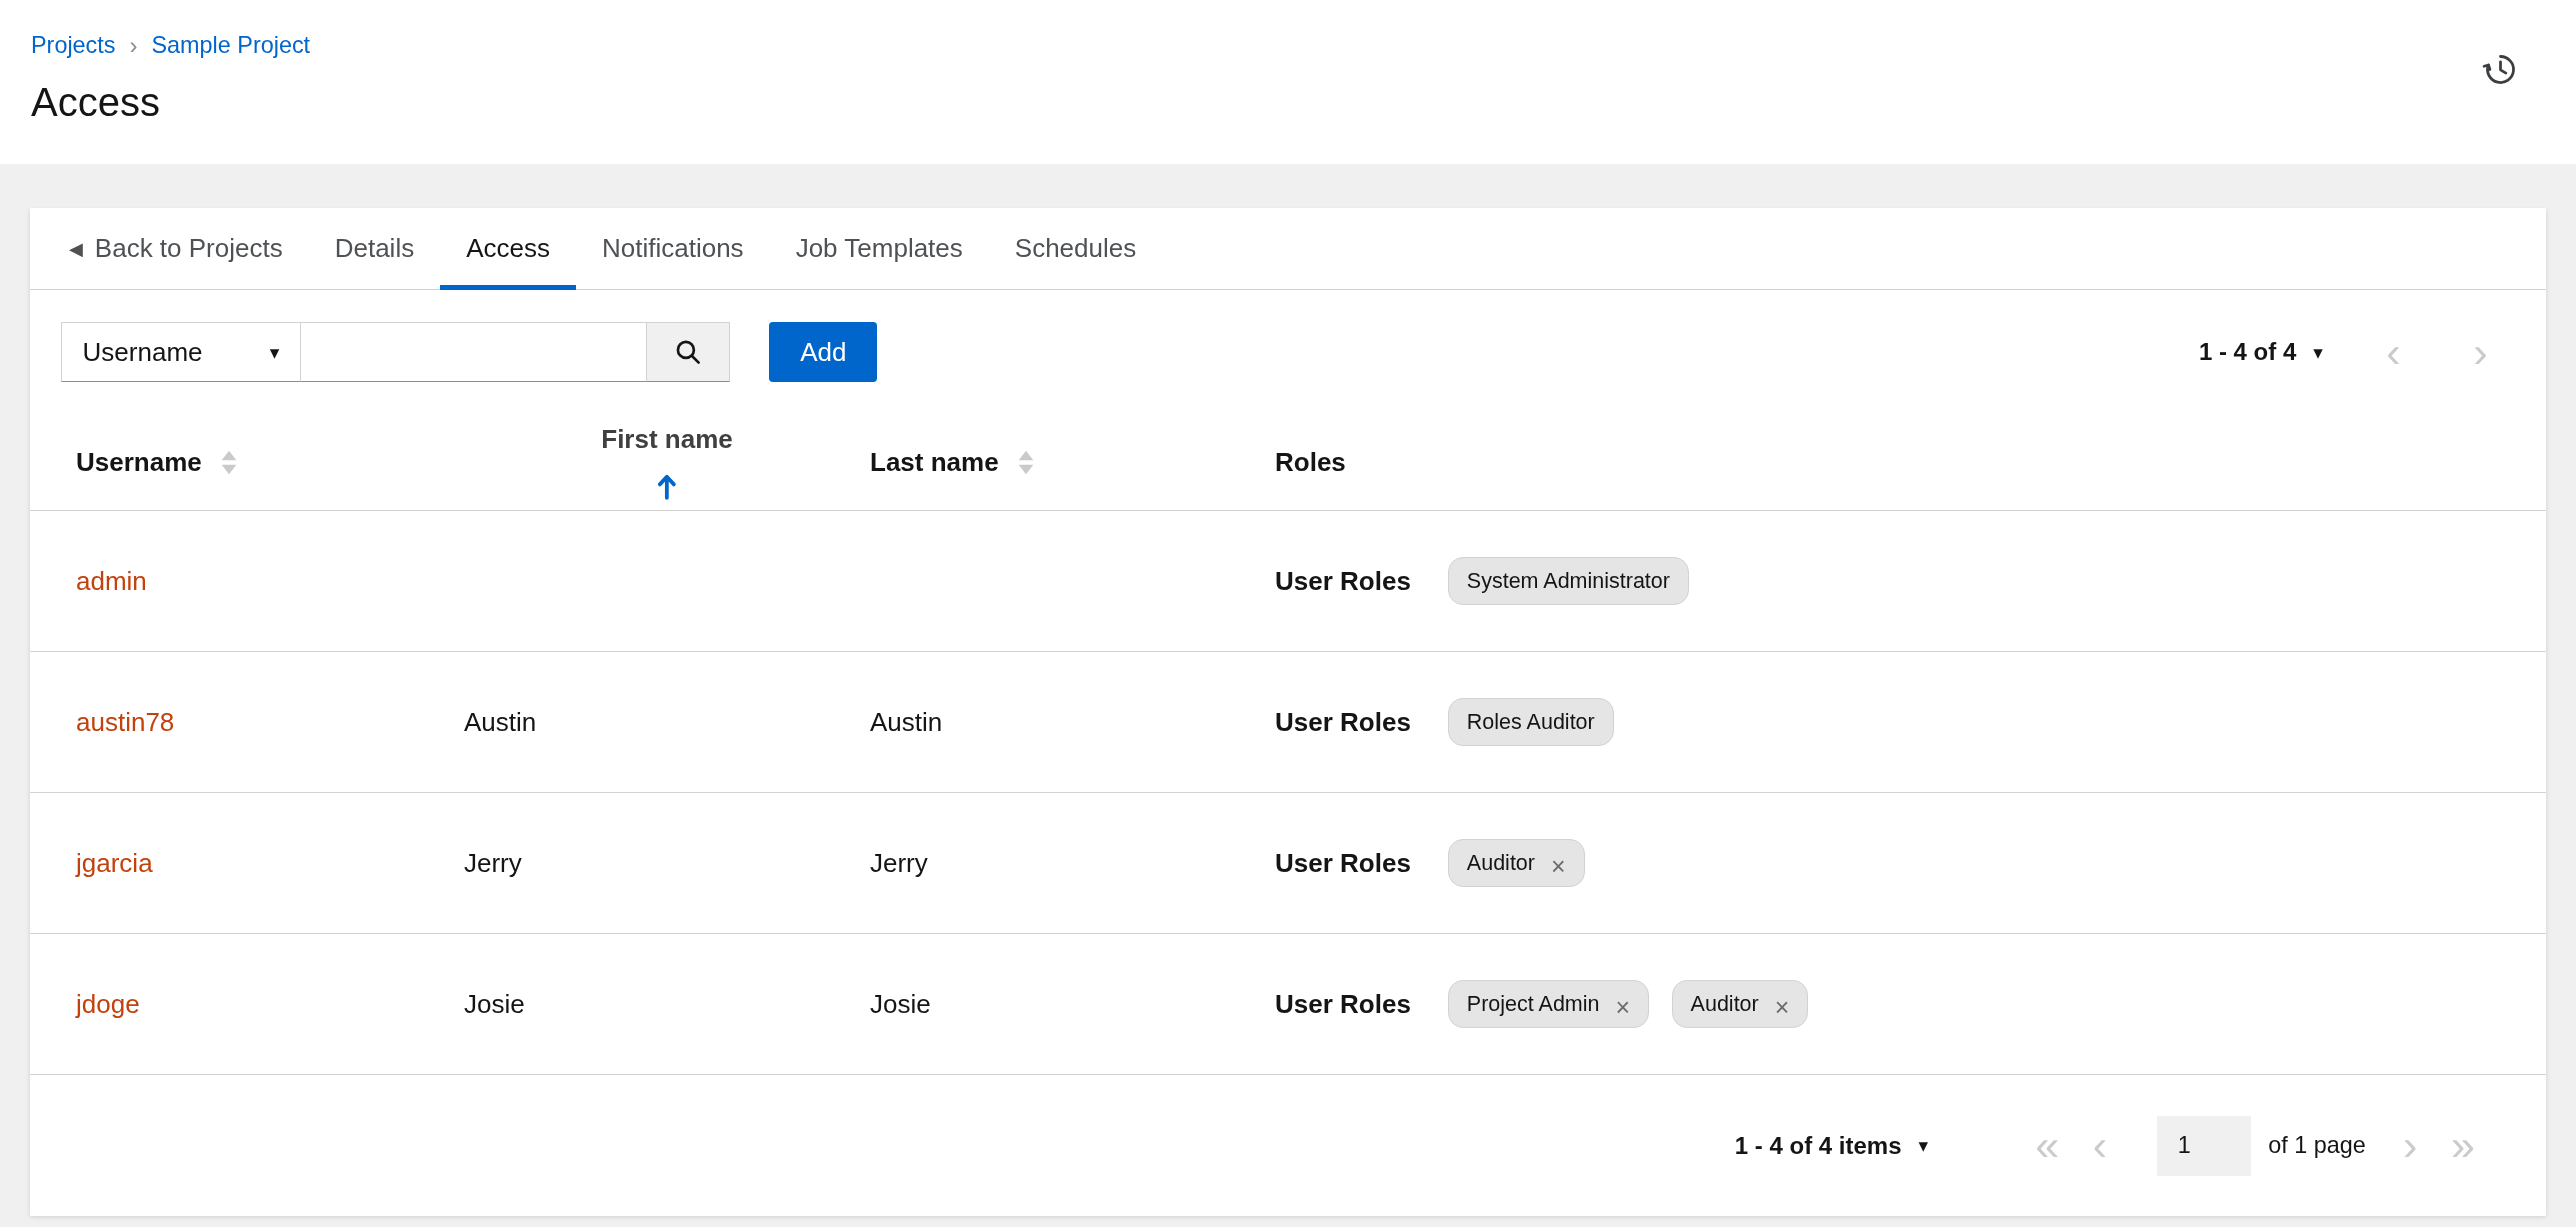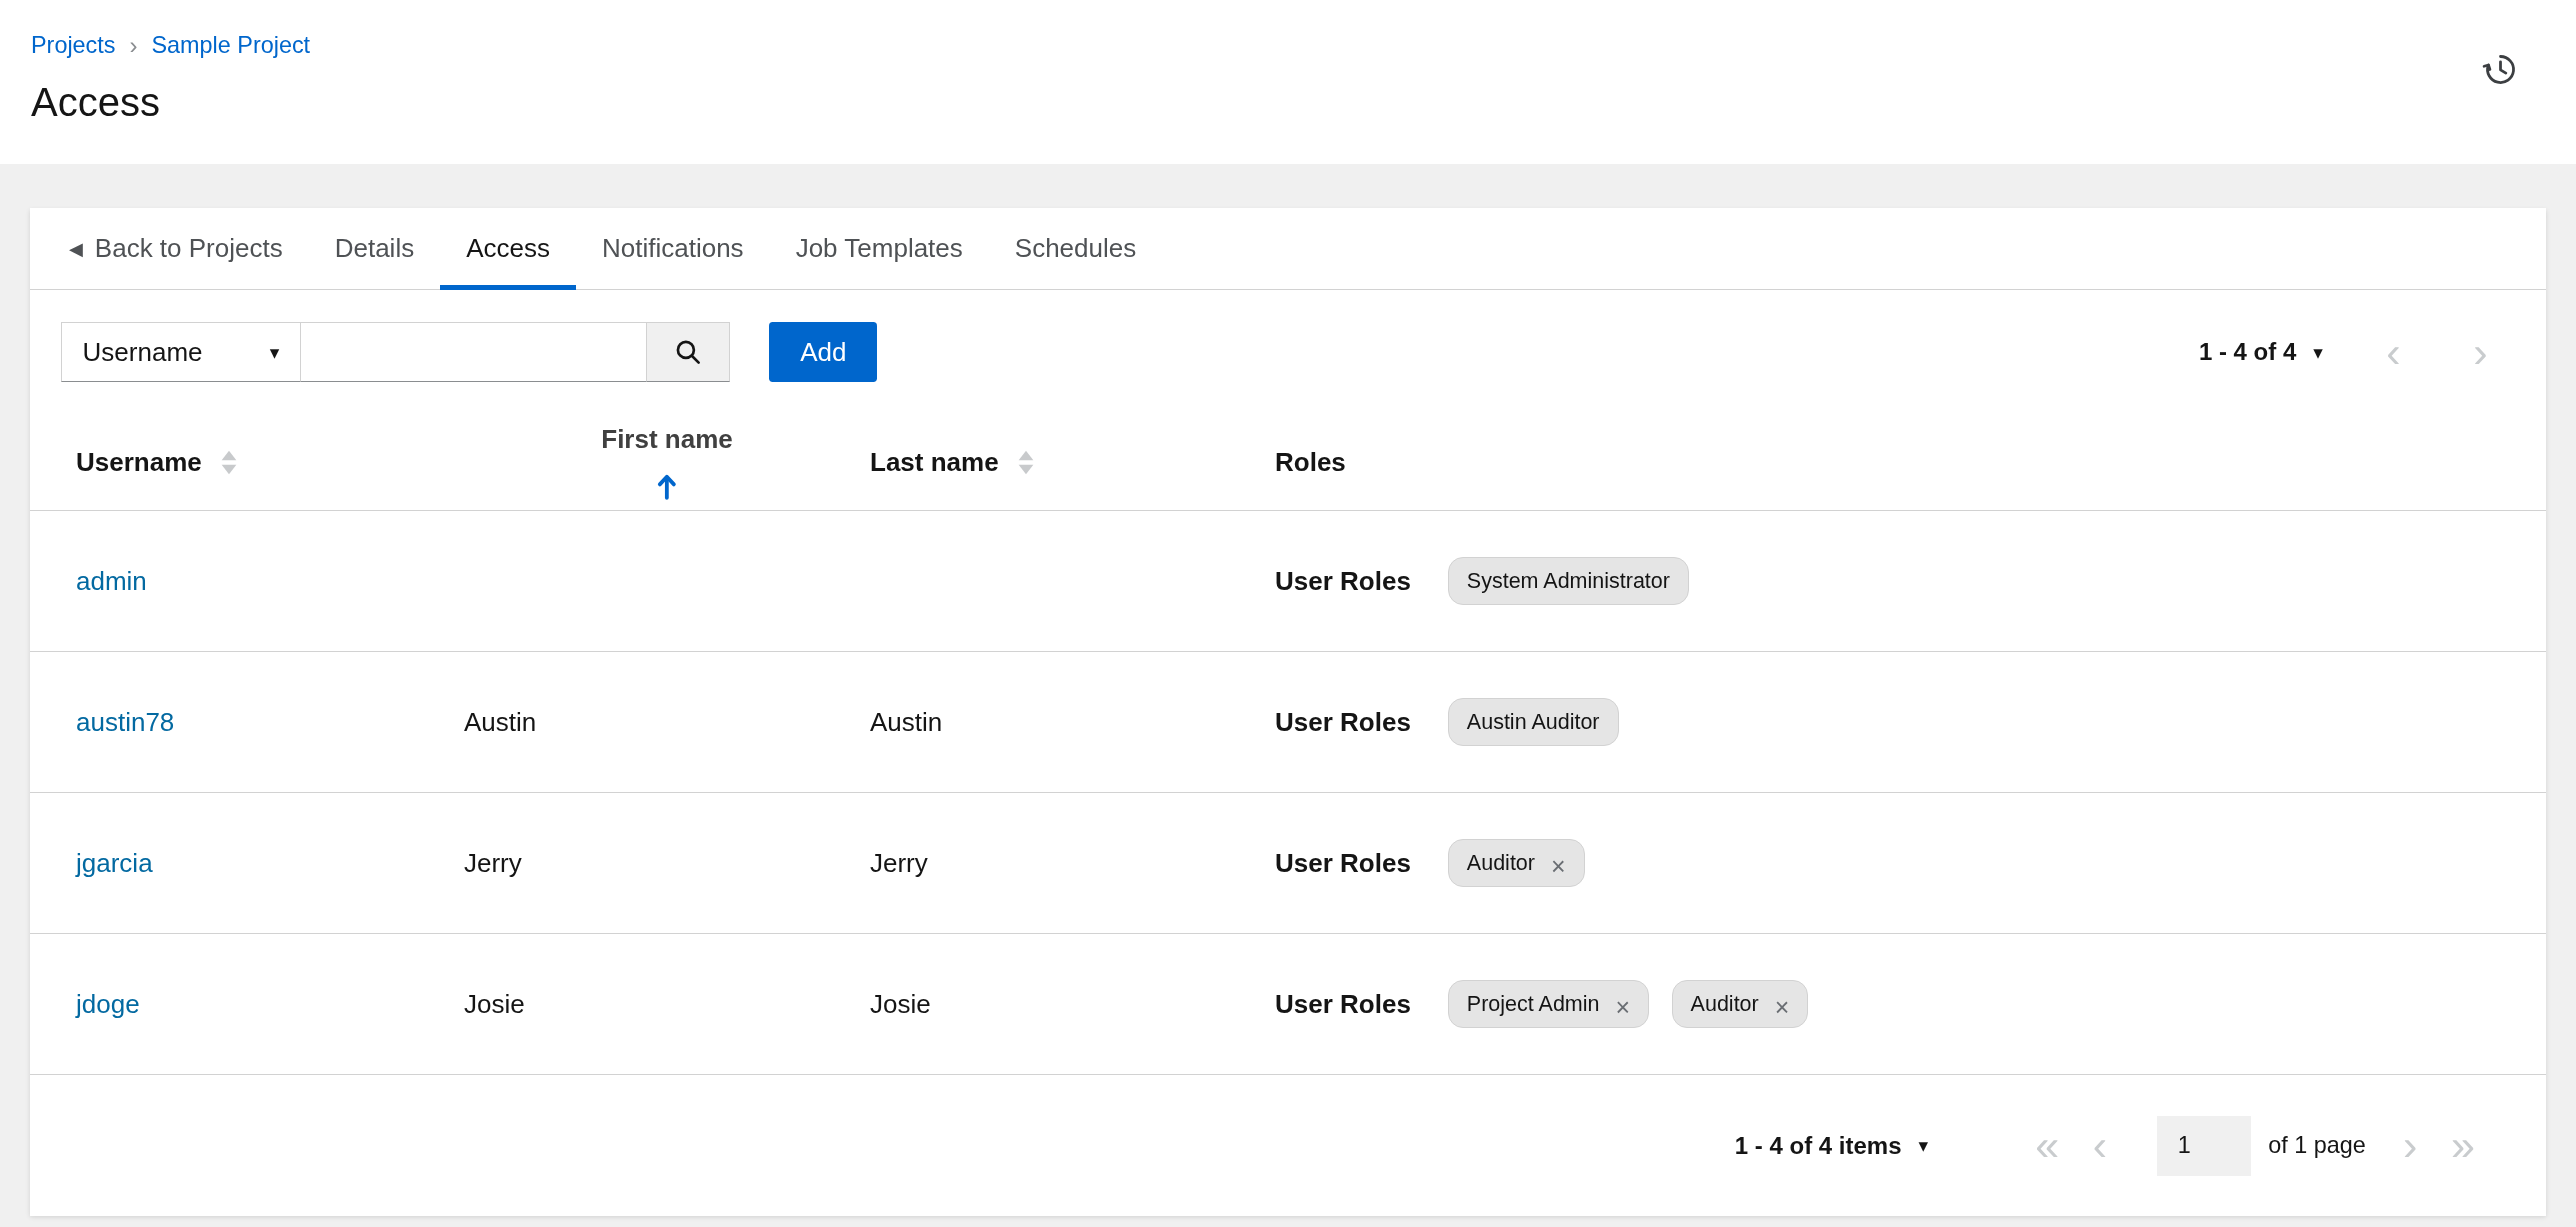--- a/index.html
+++ b/index.html
@@ -114,21 +114,21 @@
     display: grid;
     grid-template-columns: 388px 406px 405px 1fr;
     align-items: center;
     padding-left: 46px;
     border-bottom: 0.9px solid #d2d2d2;
   }
   .thead { height: 97px; font-size: 26px; font-weight: 700; }
   .th { display: flex; align-items: center; gap: 18px; cursor: pointer; }
   .th.sorted { color: #404040; flex-direction: column; }
   .trow { height: 141px; font-size: 26px; }
-  .user-link { color: #0369a1; font-weight: 500; font-size: 26px; }
+  .user-link { color: #c2410c; font-weight: 500; font-size: 26px; }
   .roles-cell { display: flex; align-items: center; flex-wrap: wrap; }
   .roles-label { font-weight: 700; margin-right: 37px; text-align: right; }
   .chip {
     display: inline-flex; align-items: flex-end;
     border: 0.9px solid #d2d2d2; border-radius: 15px;
     background: #e5e5e5;
     padding: 10.3px 18px;
     font-size: 21.5px;
     margin-right: 22.5px;
     white-space: nowrap;
@@ -267,21 +267,21 @@
     </div>
   </div>
 
   <div class="trow">
     <a class="user-link">austin78</a>
     <div>Austin</div>
     <div>Austin</div>
     <div class="roles-cell">
       <span class="roles-label">User Roles</span>
       <span class="chip">
-        <span>Austin Auditor</span>
+        <span>Roles Auditor</span>
       </span>
     </div>
   </div>
 
   <div class="trow">
     <a class="user-link">jgarcia</a>
     <div>Jerry</div>
     <div>Jerry</div>
     <div class="roles-cell">
       <span class="roles-label">User Roles</span>

